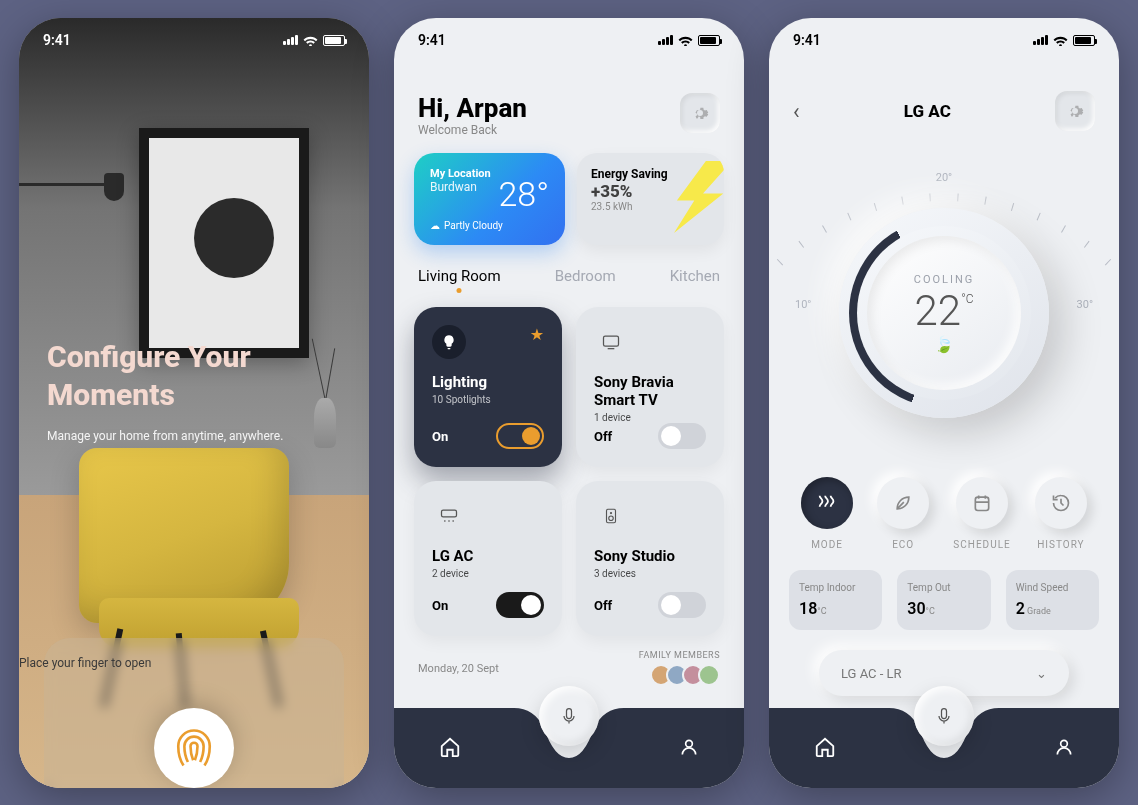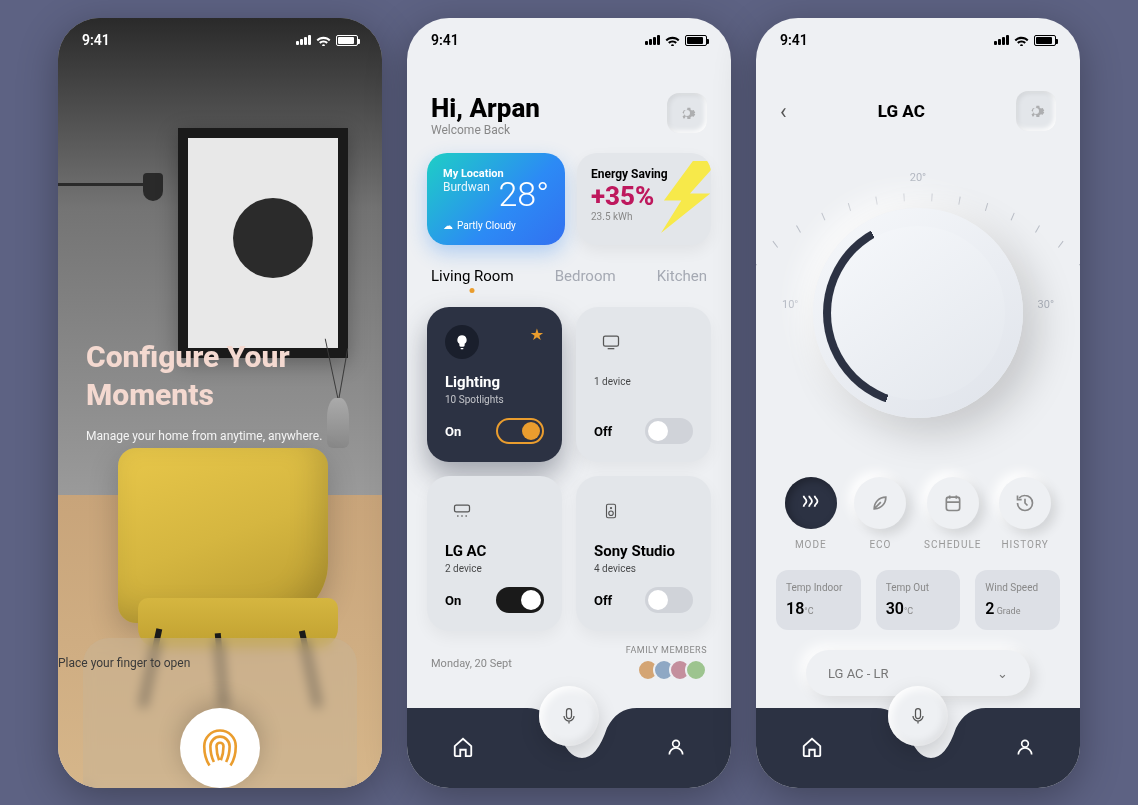--- a/index.html
+++ b/index.html
@@ -1,17 +1,17 @@
 <!DOCTYPE html>
 <html><head>
 <meta charset="utf-8">
 <style>
 *{box-sizing:border-box;margin:0;padding:0;font-family:-apple-system,BlinkMacSystemFont,'Segoe UI',Roboto,sans-serif}
 body{background:#5d6283;padding:18px;display:flex;gap:25px;justify-content:center}
-.phone{width:324px;height:770px;border-radius:42px;overflow:hidden;position:relative;background:#eef0f3;box-shadow:0 10px 40px rgba(0,0,0,.3)}
+.phone{width:350px;height:770px;border-radius:42px;overflow:hidden;position:relative;background:#eef0f3;box-shadow:0 10px 40px rgba(0,0,0,.3)}
 .statusbar{position:absolute;top:0;left:0;right:0;height:44px;display:flex;justify-content:space-between;align-items:center;padding:0 24px;font-size:14px;font-weight:600;z-index:20}
 .statusbar.light{color:#fff}
 .statusbar.dark{color:#000}
 .status-icons{display:flex;gap:5px;align-items:center}
 .signal-bars{display:flex;gap:1px;align-items:flex-end}
 .signal-bars span{width:3px;background:currentColor;border-radius:1px}
 .signal-bars span:nth-child(1){height:4px}.signal-bars span:nth-child(2){height:6px}.signal-bars span:nth-child(3){height:8px}.signal-bars span:nth-child(4){height:10px}
 .wifi{width:15px;height:11px;position:relative}
 .battery{width:22px;height:11px;border:1px solid currentColor;border-radius:2px;position:relative}
 .battery::after{content:'';position:absolute;right:-3px;top:3px;width:2px;height:5px;background:currentColor;border-radius:0 1px 1px 0}
@@ -56,21 +56,21 @@
 .s2-wb{font-size:12px;color:#888}
 .s2-gear{width:40px;height:40px;border-radius:12px;background:#e3e6ea;display:flex;align-items:center;justify-content:center;box-shadow:inset 2px 2px 5px rgba(0,0,0,.08),inset -2px -2px 5px #fff}
 .s2-cards{display:flex;gap:12px;padding:0 20px}
 .s2-weather{flex:1;border-radius:20px;padding:14px 16px;color:#fff;background:linear-gradient(135deg,#1ecfc5 0%,#2c8af5 60%,#3270f0 100%);box-shadow:0 8px 20px rgba(40,130,240,.3)}
 .s2-loc{font-size:11px;font-weight:700}
 .s2-city{font-size:12px;opacity:.9}
 .s2-temp{font-size:34px;font-weight:300;text-align:right;margin-top:-20px}
 .s2-cloud{font-size:10px;margin-top:6px;display:flex;align-items:center;gap:4px}
 .s2-energy{flex:1;border-radius:20px;padding:14px 14px;background:#e3e6ea;position:relative;overflow:hidden;box-shadow:0 6px 16px rgba(0,0,0,.06)}
 .s2-elabel{font-size:12px;font-weight:700}
-.s2-epct{font-size:26px;font-weight:800;color:#be185d}
+.s2-epct{font-size:17px;font-weight:800;color:#404040}
 .s2-ekwh{font-size:10px;color:#888}
 .s2-bolt{position:absolute;right:-8px;top:8px;width:58px;height:72px;background:#f7e94a;clip-path:polygon(55% 0,100% 0,50% 45%,85% 45%,0 100%,35% 55%,5% 55%)}
 .s2-tabs{display:flex;justify-content:space-between;padding:22px 24px 4px;font-size:15px}
 .s2-tab{color:#a5a9b3}
 .s2-tab.active{color:#000;font-weight:400;position:relative}
 .s2-tab.active::after{content:'';position:absolute;bottom:-8px;left:50%;transform:translateX(-50%);width:5px;height:5px;border-radius:50%;background:#ea9d2e}
 .s2-grid{display:grid;grid-template-columns:1fr 1fr;gap:14px;padding:18px 20px 8px}
 .dev{border-radius:22px;padding:18px;background:#e3e6ea;box-shadow:0 6px 16px rgba(0,0,0,.05);position:relative;min-height:155px;display:flex;flex-direction:column}
 .dev.dark{background:#2c3243;color:#fff;box-shadow:0 14px 28px rgba(44,50,67,.4)}
 .dev-icon{width:34px;height:34px;border-radius:50%;background:#1a1f2c;display:flex;align-items:center;justify-content:center;margin-bottom:14px}
@@ -251,20 +251,21 @@
         <div class="toggle orange"></div>
       </div>
     </div>
     <div class="dev light">
       <div class="dev-icon">
           <svg width="20" height="20" viewBox="0 0 24 24">
             <rect x="3" y="5" width="18" height="12" rx="2" fill="none" stroke="#555" stroke-width="1.5"></rect>
             <path stroke="#555" stroke-width="1.5" d="M8 20h8"></path>
           </svg>
         </div>
+      <div class="dev-name">Sony Bravia Smart TV</div>
       <div class="dev-sub">1 device</div>
       <div class="dev-row">
         <span class="dev-state">Off</span>
         <div class="toggle off"></div>
       </div>
     </div>
     <div class="dev light">
       <div class="dev-icon">
           <svg width="20" height="20" viewBox="0 0 24 24">
             <rect x="3" y="5" width="18" height="8" rx="2" fill="none" stroke="#555" stroke-width="1.5"></rect>
@@ -280,21 +281,21 @@
     </div>
     <div class="dev light">
       <div class="dev-icon">
           <svg width="18" height="20" viewBox="0 0 24 24">
             <rect x="6" y="3" width="12" height="18" rx="2" fill="none" stroke="#555" stroke-width="1.5"></rect>
             <circle cx="12" cy="8" r="1.5" fill="#555"></circle>
             <circle cx="12" cy="15" r="3" fill="none" stroke="#555" stroke-width="1.5"></circle>
           </svg>
         </div>
       <div class="dev-name">Sony Studio</div>
-      <div class="dev-sub">4 devices</div>
+      <div class="dev-sub">3 devices</div>
       <div class="dev-row">
         <span class="dev-state">Off</span>
         <div class="toggle off"></div>
       </div>
     </div>
   </div>
   <div class="s2-date-row">
     <div>Monday, 20 Sept</div>
     <div class="s2-fam">
       <div class="s2-fam-label">FAMILY MEMBERS</div>
@@ -364,20 +365,28 @@
         <div class="s3-tick" style="transform: rotate(23.3333deg) translate(-0.5px, -125px);"></div>
         <div class="s3-tick" style="transform: rotate(30deg) translate(-0.5px, -125px);"></div>
         <div class="s3-tick" style="transform: rotate(36.6667deg) translate(-0.5px, -125px);"></div>
         <div class="s3-tick" style="transform: rotate(43.3333deg) translate(-0.5px, -125px);"></div>
       </div>
     <div class="s3-temp-label" style="top:-2px;left:50%;transform:translateX(-50%)">20°</div>
     <div class="s3-temp-label" style="top:125px;left:26px">10°</div>
     <div class="s3-temp-label" style="top:125px;right:26px">30°</div>
     <div class="s3-dial-outer">
       <div class="s3-arc"></div>
+      <div class="s3-dial-inner">
+        <div class="s3-mode-text">COOLING</div>
+        <div class="s3-dial-temp">
+            <span>22</span>
+            <sup>°C</sup>
+          </div>
+        <div class="s3-leaf">🍃</div>
+      </div>
     </div>
   </div>
   <div class="s3-btns">
     <div class="s3-btn">
       <div class="s3-btn-circle active">
           <svg width="22" height="22" viewBox="0 0 24 24">
             <path fill="none" stroke="currentColor" stroke-width="2" d="M6 4c0 3 3 3 3 6s-3 3-3 6M12 4c0 3 3 3 3 6s-3 3-3 6M18 4c0 3 3 3 3 6s-3 3-3 6" transform="translate(-2,0)"></path>
           </svg>
         </div>
       <div class="s3-btn-label">MODE</div>

